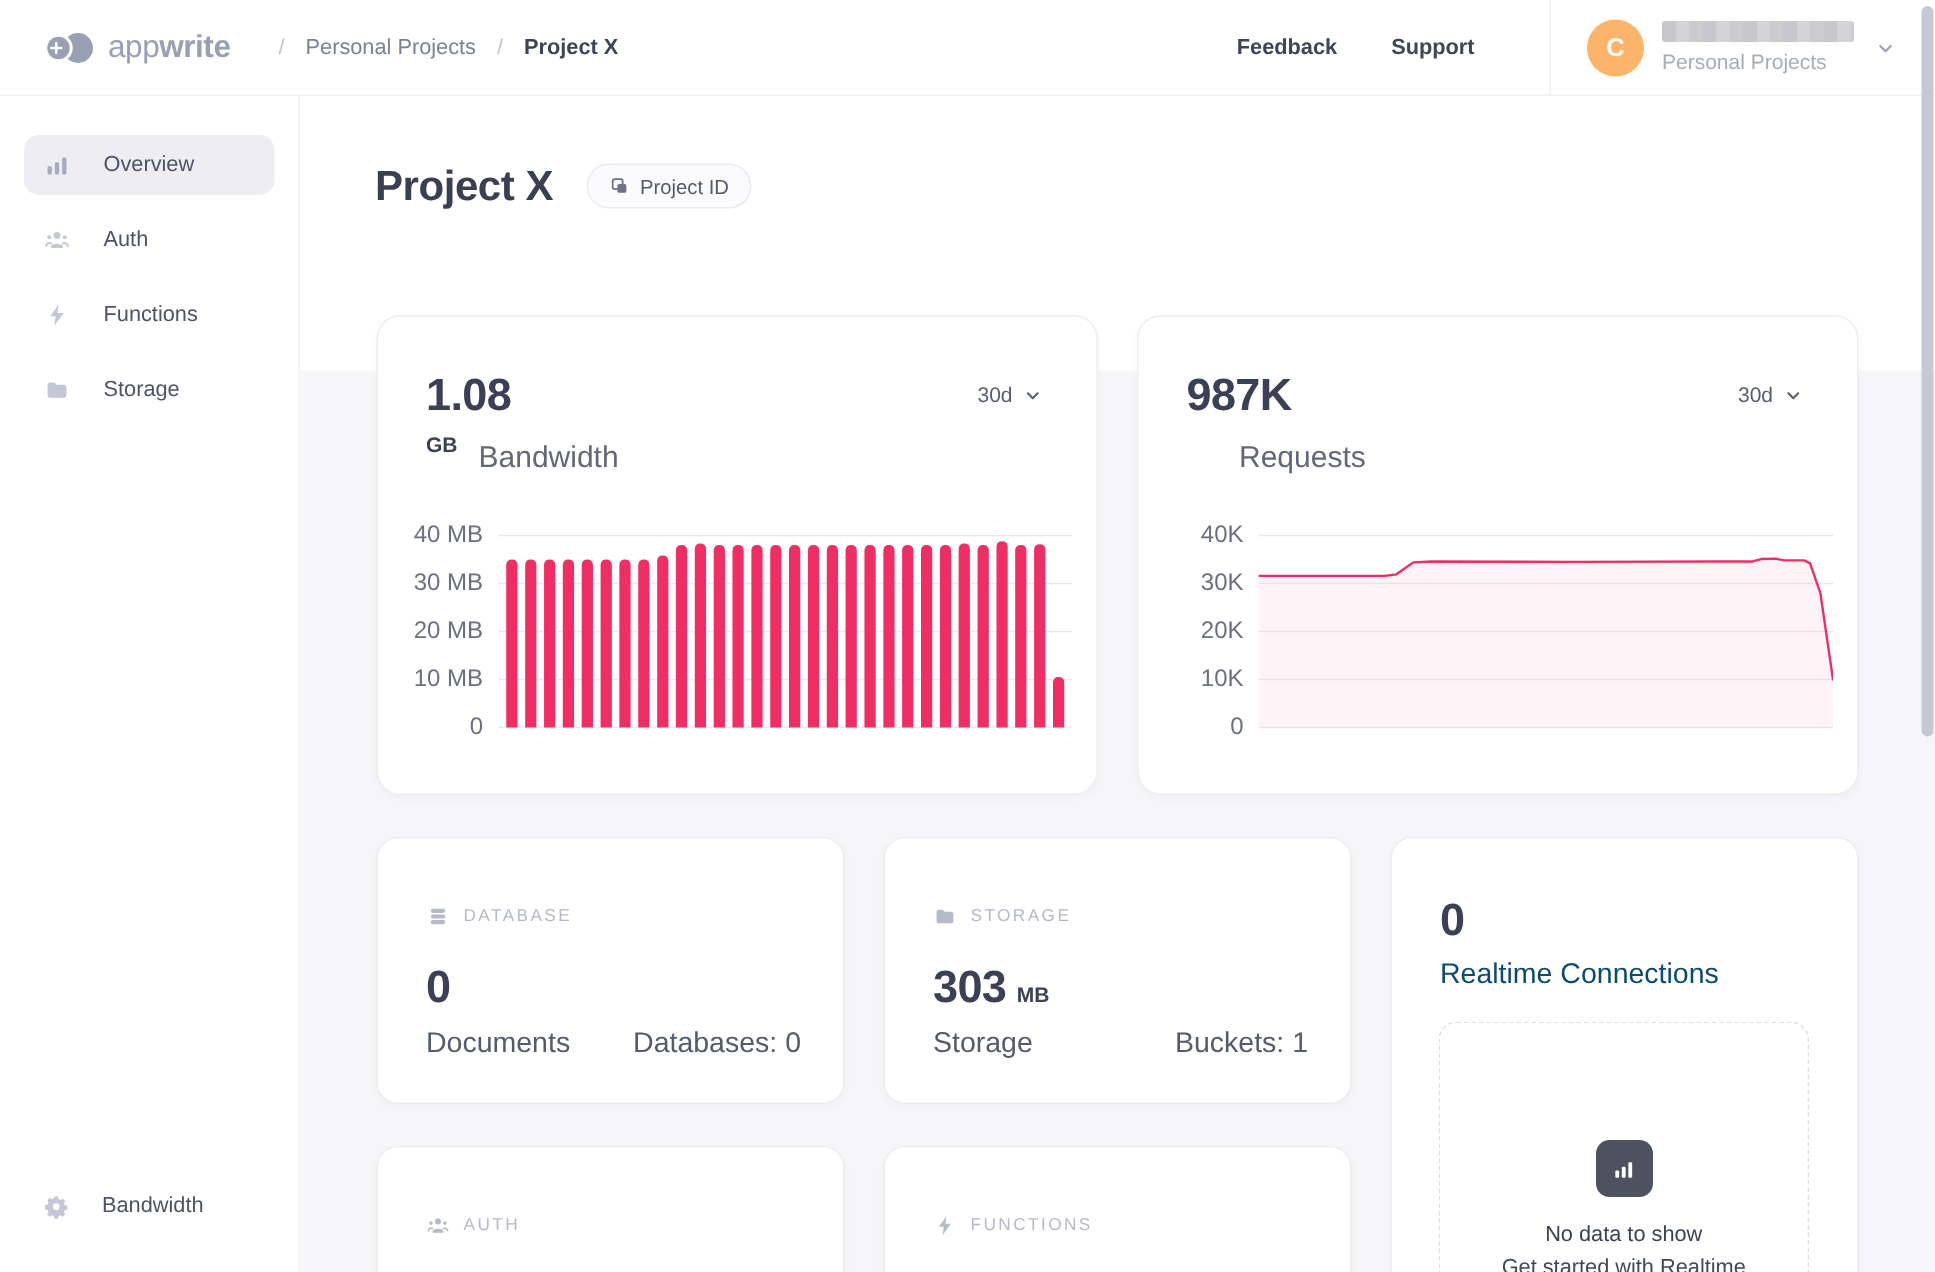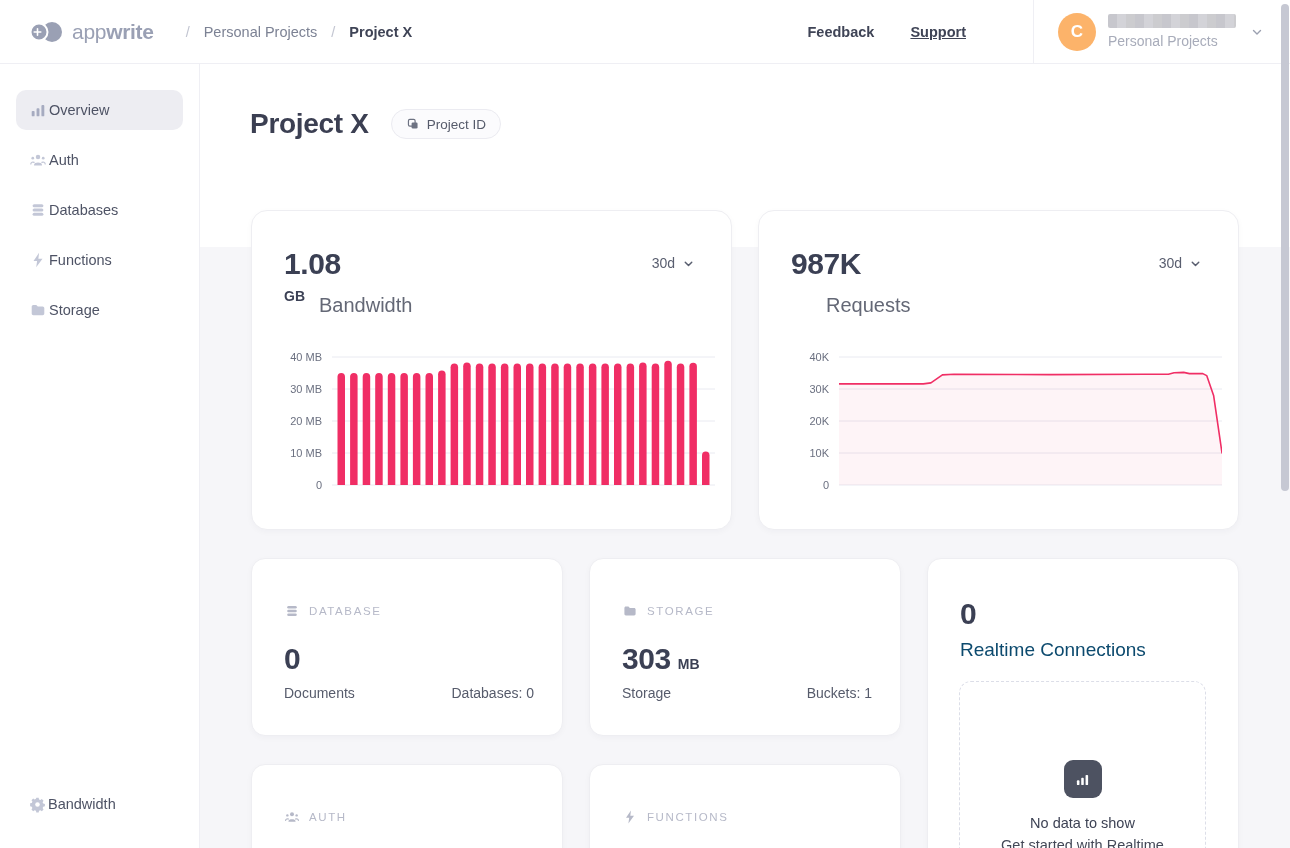--- a/index.html
+++ b/index.html
@@ -13,35 +13,35 @@
   .logo { display:flex; align-items:center; margin-left:28px; }
   .logo-word { font-size:21px; color:#9aa0b4; letter-spacing:-0.3px; margin-left:8px; }
   .logo-word b { font-weight:700; }
   .breadcrumb { display:flex; align-items:center; gap:14px; margin-left:32px; font-size:14.5px; }
   .crumb-sep { color:#c2c5d1; }
   .crumb-parent { color:#7c8294; cursor:pointer; }
   .crumb-current { color:#3f4456; font-weight:600; }
   .header-spacer { flex:1; }
   .header-link { font-size:14.5px; font-weight:600; color:#3f4456; cursor:pointer; }
   .header-link.feedback { margin-right:36px; }
-  .header-link.support { margin-right:67px;text-decoration:underline; }
+  .header-link.support { margin-right:50px; }
   .header-divider { width:1px; height:64px; background:#efeff4; }
   .account { display:flex; align-items:center; gap:12px; padding:0 26px 0 24px; height:64px; cursor:pointer; }
   .avatar { width:38px; height:38px; border-radius:50%; display:flex; align-items:center; justify-content:center;
             color:#fff; font-weight:700; font-size:17px; background:#fcb36a; }
   .account-info { display:flex; flex-direction:column; gap:5px; }
   .redacted { width:128px; height:14px; border-radius:2px;
               background:repeating-linear-gradient(90deg,#c7c7cd 0 9px,#d3d3d8 9px 18px,#cccccf 18px 27px); }
   .account-org { font-size:14px; color:#a8acba; }
   .account-chevron { color:#9ba0b0; margin-left:2px; display:flex; }
 
   
   .sidebar { position:absolute; top:64px; left:0; width:200px; bottom:0; background:#fff;
              border-right:1px solid #efeff4; padding-top:26px; z-index:20; }
-  .side-item { display:flex; align-items:center; gap:2px; height:40px; margin:0 16px 10px 16px;
+  .side-item { display:flex; align-items:center; gap:22px; height:40px; margin:0 16px 10px 16px;
                padding-left:13px; border-radius:10px; font-size:14.5px; color:#4e5365; cursor:pointer; }
   .side-item .ic { display:flex; color:#c3c7d7; }
   .side-item.active { background:#ededf2; }
   .side-item.active .ic { color:#a6abc0; }
   .side-item.settings { position:absolute; bottom:24px; left:0; right:0; margin:0 16px; }
 
   
   .main { position:absolute; top:64px; left:200px; right:0; bottom:0; background:#fff; overflow:hidden; }
   .bg-lower { position:absolute; top:183px; left:0; right:0; bottom:0; background:#f6f6f9; }
   .page-head { position:absolute; top:44px; left:50px; display:flex; align-items:center; z-index:5; }
@@ -64,30 +64,30 @@
   .metric { position:absolute; left:32px; top:36px; display:flex; align-items:baseline; gap:7px;flex-direction:column; }
   .metric-value { font-size:30px; font-weight:700; color:#3b4054; letter-spacing:-0.4px; }
   .metric-unit { font-size:14px; font-weight:700; color:#3b4054; }
   .metric-label { position:absolute; left:32px; top:83px; font-size:20px; color:#646876;margin-left:35px; }
   .range-ctl { position:absolute; right:36px; top:44px; display:flex; align-items:center; gap:7px;
                font-size:14px; color:#595e6f; cursor:pointer; }
   .range-ctl .ic { display:flex; color:#595e6f; }
 
   .chart { position:absolute; left:28px; right:16px; top:138px; height:150px; }
   .ylabels { position:absolute; left:0; top:0; bottom:0; width:42px; }
-  .ylabels div { position:absolute; right:0; transform:translateY(-50%); font-size:11px; color:#6b7080; white-space:nowrap; }
+  .ylabels div { position:absolute; right:0; transform:translateY(-50%); font-size:16px; color:#6b7080; white-space:nowrap; }
   .plot { position:absolute; left:52px; right:0; top:0; bottom:0; }
   .plot svg { display:block; }
 
   .mini-head { position:absolute; left:32px; top:44px; display:flex; align-items:center; gap:9px; }
   .mini-head .ic { display:flex; color:#b6b9c8; }
   .mini-head-label { font-size:11.5px; font-weight:400; letter-spacing:1.6px; color:#b6b9c8; }
   .mini-metric { position:absolute; left:32px; top:83px; display:flex; align-items:baseline; gap:7px; }
   .mini-bottom { position:absolute; left:32px; right:28px; top:126px; display:flex; justify-content:space-between;
-                 font-size:14px; color:#565b6b; }
+                 font-size:19px; color:#565b6b; }
 
   .rt-metric { position:absolute; left:32px; top:38px; }
   .rt-label { position:absolute; left:32px; top:80px; font-size:19px; color:#0c4a6e; }
   .rt-empty { position:absolute; left:31px; right:32px; top:122px; height:292px; border:1px dashed #dcdee8;
               border-radius:12px; }
   .rt-empty-inner { position:absolute; left:0; right:0; top:78px; display:flex; flex-direction:column;
                     align-items:center; gap:0; }
   .rt-icon { width:38px; height:38px; border-radius:9px; background:#4d5261; display:flex;
              align-items:center; justify-content:center; color:#fff; }
   .rt-empty-title { margin-top:17px; font-size:14.5px; font-weight:400; color:#3d4254; }
@@ -149,30 +149,20 @@
       <span class="ic">
         <svg width="18" height="18" viewBox="0 0 20 20">
             <circle cx="10" cy="6.6" r="2.5" fill="currentColor"></circle>
             <path d="M5.6 15.2c0-3.2 8.8-3.2 8.8 0v.8H5.6z" fill="currentColor"></path>
             <circle cx="4.2" cy="8" r="1.5" fill="currentColor"></circle>
             <circle cx="15.8" cy="8" r="1.5" fill="currentColor"></circle>
             <path d="M2 14.4c0-2 2.4-2.5 3.6-1.8M18 14.4c0-2-2.4-2.5-3.6-1.8" fill="none" stroke="currentColor" stroke-width="1.4" stroke-linecap="round"></path>
           </svg>
       </span>
       <span>Auth</span>
-    </div>
-    <div class="side-item">
-      <span class="ic">
-        <svg width="18" height="18" viewBox="0 0 20 20">
-            <rect x="4" y="3.6" width="12" height="3.4" rx="1.7" fill="currentColor"></rect>
-            <rect x="4" y="8.3" width="12" height="3.4" rx="1.7" fill="currentColor"></rect>
-            <rect x="4" y="13" width="12" height="3.4" rx="1.7" fill="currentColor"></rect>
-          </svg>
-      </span>
-      <span>Databases</span>
     </div>
     <div class="side-item">
       <span class="ic">
         <svg width="18" height="18" viewBox="0 0 20 20">
             <path d="M11.2 2 5 11h4l-1 7 7-9.5h-4.6z" fill="currentColor"></path>
           </svg>
       </span>
       <span>Functions</span>
     </div>
     <div class="side-item">

